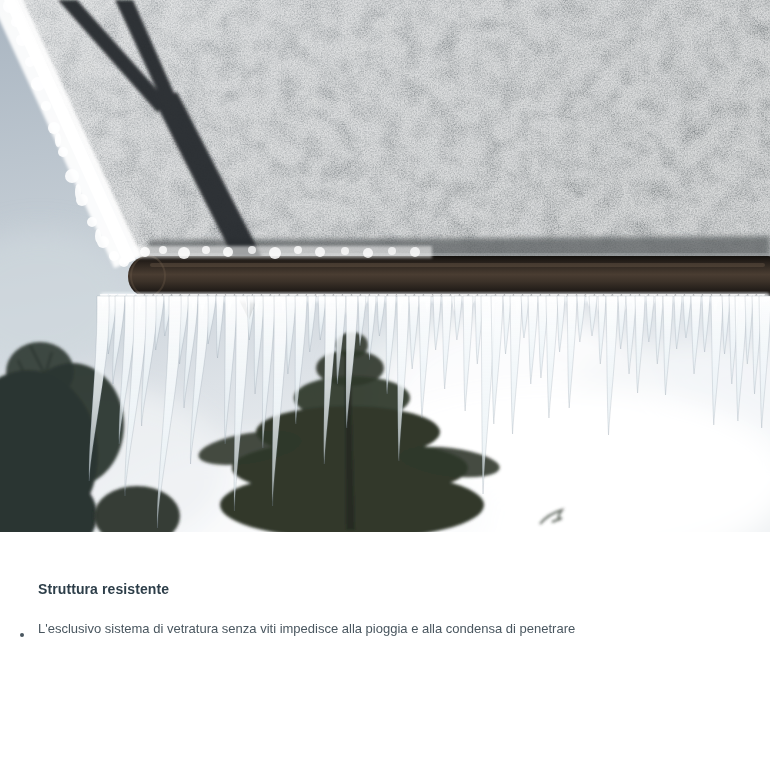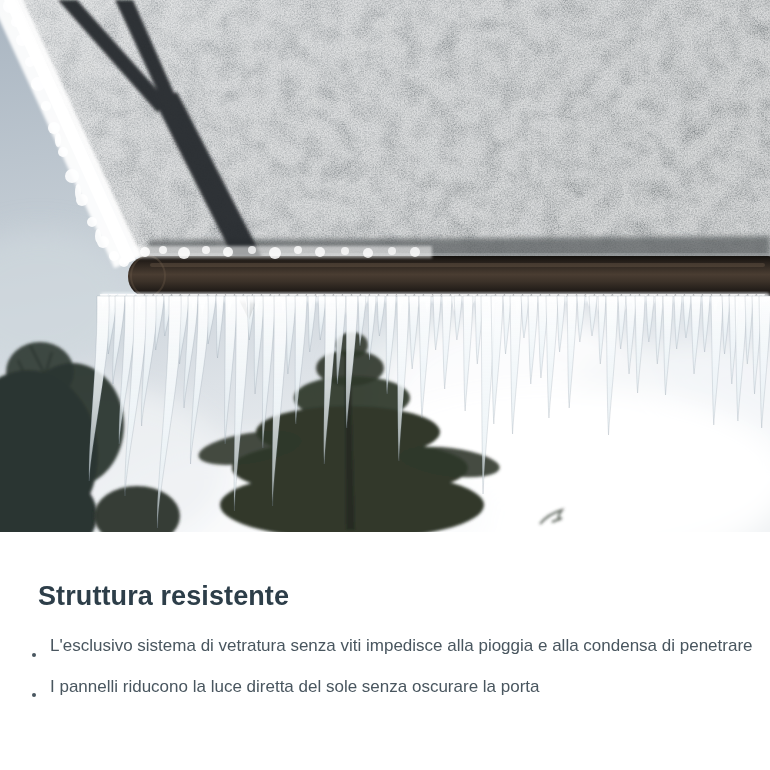--- a/index.html
+++ b/index.html
@@ -12,35 +12,34 @@
   .page { width: 770px; height: 770px; background: #ffffff; }
   .photo {
     width: 770px; height: 532px;
     position: relative; overflow: hidden;
     background: #c3ccd4;
   }
   .photo svg { display: block; }
   .content { padding: 0 5px 0 38px; }
   .section-title {
     margin: 49px 0 0 0;
-    font-size: 27px;
+    font-size: 14px;
     font-weight: 700;
     letter-spacing: 0.1px;
     color: #2d3e49;
   }
   .feature-list { list-style: none; margin: 24px 0 0 0; padding: 0; }
   .feature-list li {
     display: flex;
     align-items: flex-end;
     margin-bottom: 20px;
     color: #49565f;
-    font-size: 17px;
+    font-size: 13px;
     line-height: 1.22;
     white-space: nowrap;
-    margin-left: 12px;
   }
   .dot {
     flex: 0 0 auto;
     width: 4px; height: 4px;
     border-radius: 50%;
     background: #49565f;
     margin: 7px 14px 0 -18px;
   }
 </style>
 </head>
@@ -345,19 +344,15 @@
     </svg>
   </div>
 
   <section class="content">
     <h2 class="section-title">Struttura resistente</h2>
     <ul class="feature-list">
       <li>
         <span class="dot"></span>
         <span>L'esclusivo sistema di vetratura senza viti impedisce alla pioggia e alla condensa di penetrare</span>
       </li>
-      <li>
-        <span class="dot"></span>
-        <span>I pannelli riducono la luce diretta del sole senza oscurare la porta</span>
-      </li>
     </ul>
   </section>
 </div>
 
 </body></html>

